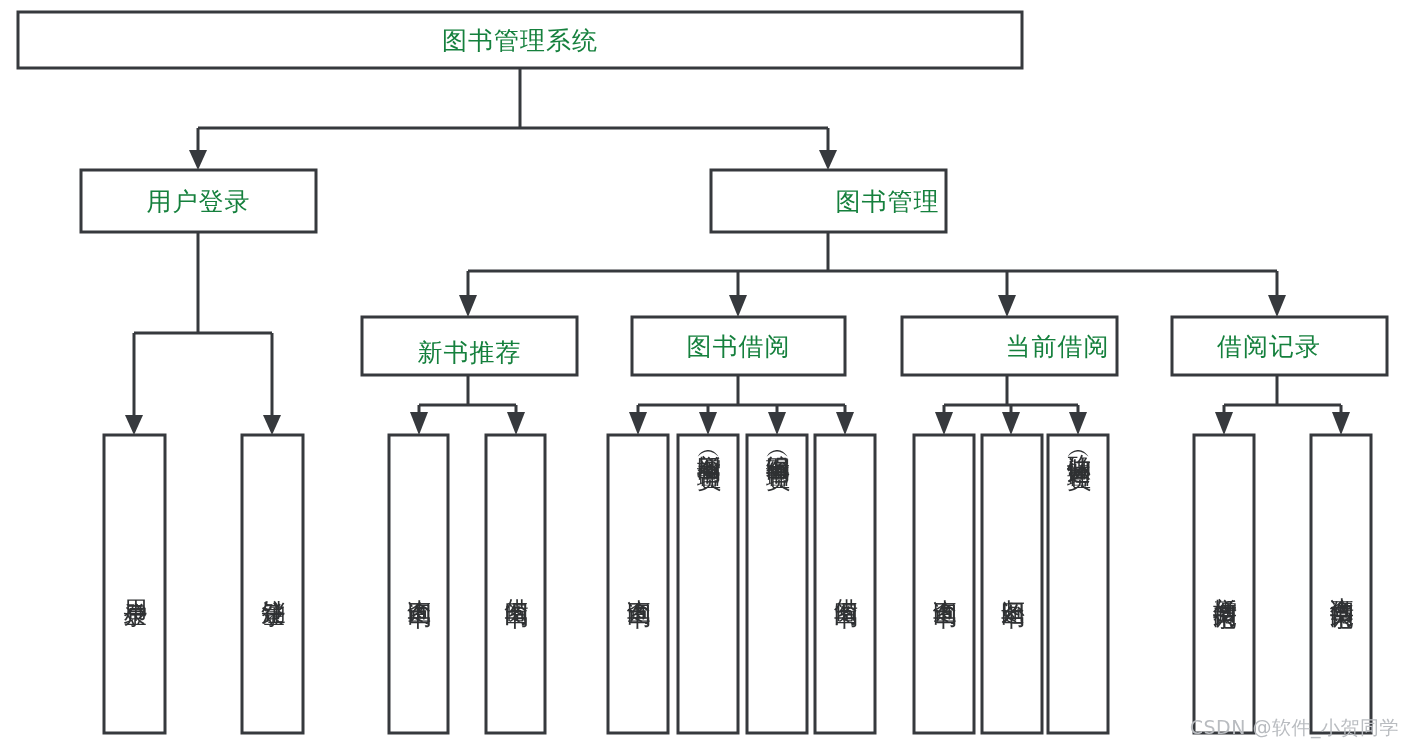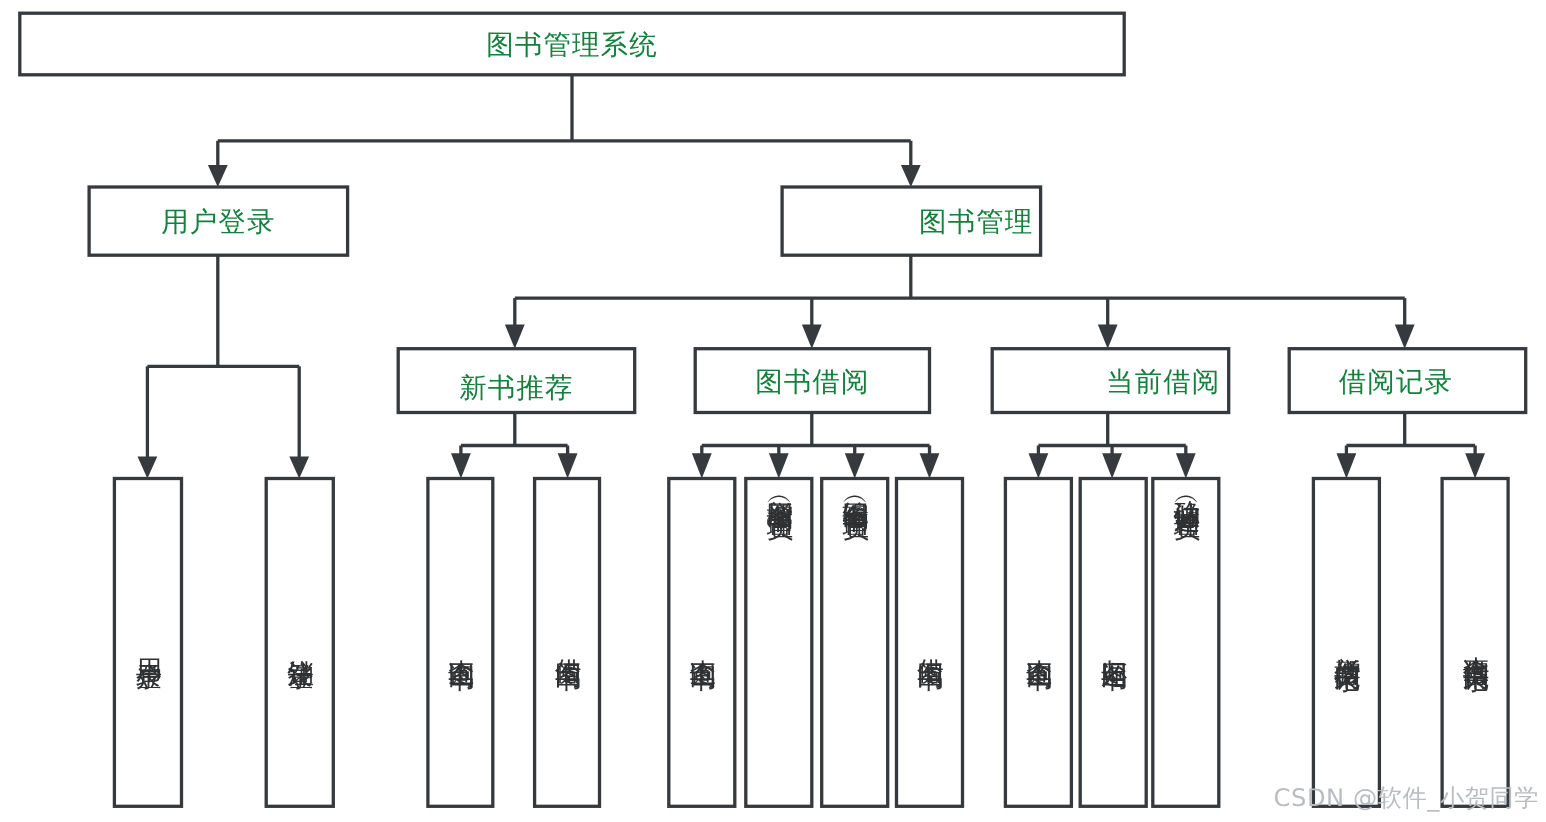--- a/index.html
+++ b/index.html
@@ -40,21 +40,21 @@
   }
   .arrow-head {
     fill: #36393d;
     stroke: none;
   }
   .watermark-text {
     position: absolute;
     right: 6px;
     bottom: 6px;
     font-family: "DejaVu Sans", "Liberation Sans", sans-serif;
-    font-size: 22px;
+    font-size: 19px;
     color: #b9bcc0;
     white-space: nowrap;
     letter-spacing: 0.5px;
     user-select: none;
   }
   .vlabel-wrap {
     position: absolute;
     display: flex;
     align-items: center;
     justify-content: center;

